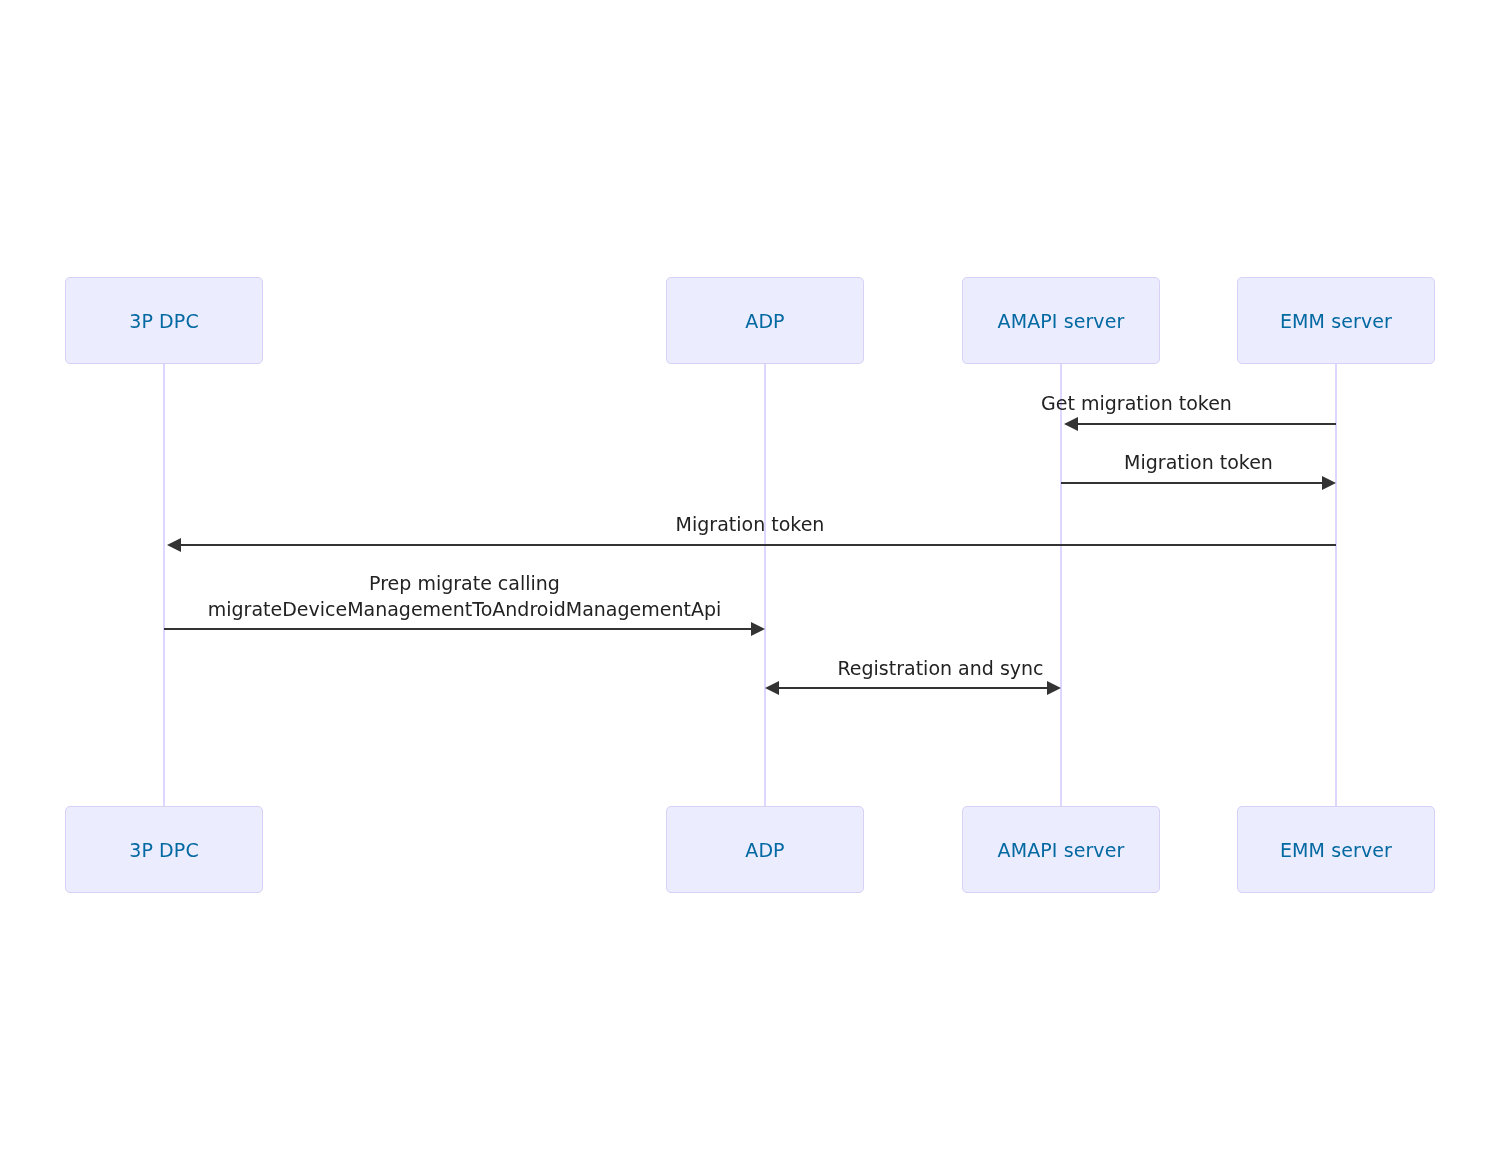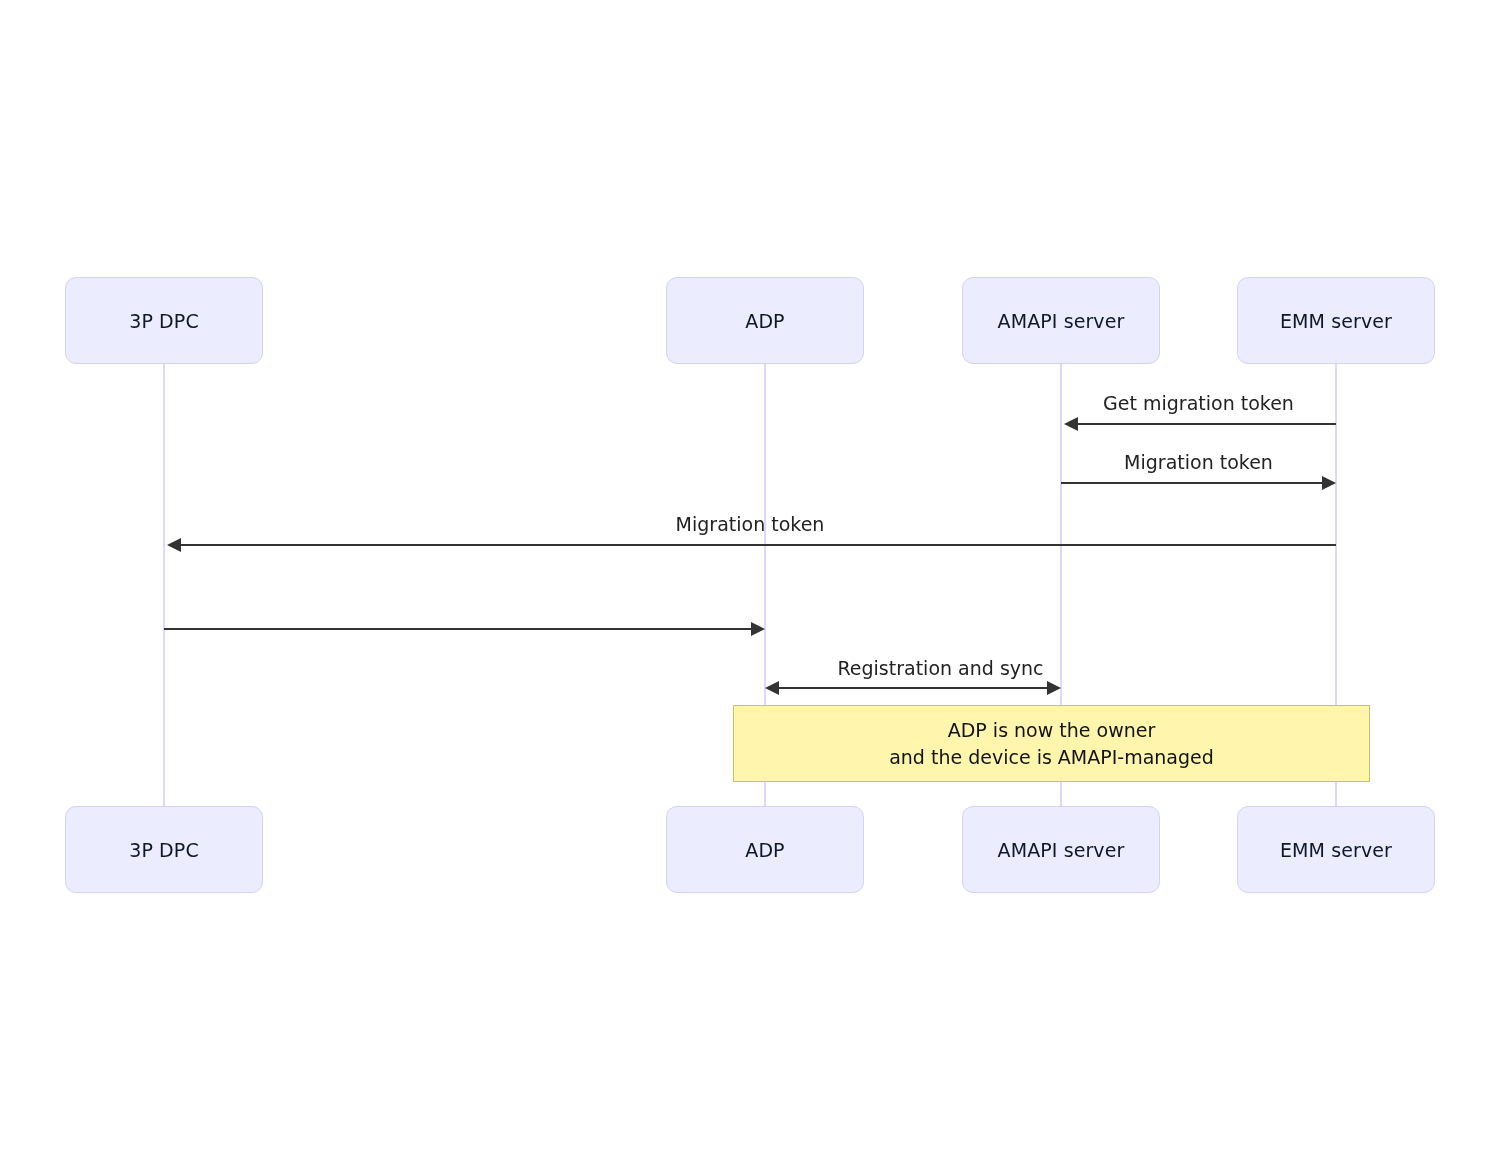--- a/index.html
+++ b/index.html
@@ -16,25 +16,25 @@
     width: 1500px;
     height: 1169px;
     background: #ffffff;
     overflow: hidden;
   }
   .participant-box {
     position: absolute;
     box-sizing: border-box;
     background: #ececff;
     border: 1px solid #d6d1f5;
-    border-radius: 11px;
+    border-radius: 5px;
     display: flex;
     align-items: center;
     justify-content: center;
-    color: #0f172a;
+    color: #0369a1;
     font-size: 19px;
     letter-spacing: 0.1px;
   }
   .lifeline {
     position: absolute;
     width: 2px;
     background: #ddd6ff;
   }
   .msg-line {
     position: absolute;
@@ -93,42 +93,42 @@
   <div class="participant-box" style="left:666px; top:277px; width:198px; height:87px;">
     <span>ADP</span>
   </div>
   <div class="participant-box" style="left:962px; top:277px; width:198px; height:87px;">
     <span>AMAPI server</span>
   </div>
   <div class="participant-box" style="left:1237px; top:277px; width:198px; height:87px;">
     <span>EMM server</span>
   </div>
 
-  <div class="msg-label" style="left:1061px; top:390px; width:275px; ">Get migration token</div>
+  <div class="msg-label" style="left:999px; top:390px; width:275px; ">Get migration token</div>
   <div class="msg-line" style="left:1067px; top:423px; width:269px;"></div>
   <div class="arrowhead left" style="left:1064px; top:417px;"></div>
 
   <div class="msg-label" style="left:1061px; top:449px; width:275px; text-align:center;">Migration token</div>
   <div class="msg-line" style="left:1061px; top:482px; width:262px;"></div>
   <div class="arrowhead right" style="left:1322px; top:476px;"></div>
 
   <div class="msg-label" style="left:164px; top:511px; width:1172px; text-align:center;">Migration token</div>
   <div class="msg-line" style="left:170px; top:544px; width:1166px;"></div>
   <div class="arrowhead left" style="left:167px; top:538px;"></div>
 
+  <div class="msg-label" style="left:164px; top:570px; width:601px; text-align:center;">Prep migrate calling
+migrateDeviceManagementToAndroidManagementApi</div>
   <div class="msg-line" style="left:164px; top:628px; width:588px;"></div>
   <div class="arrowhead right" style="left:751px; top:622px;"></div>
 
   <div class="msg-label" style="left:765px; top:655px; width:351px; text-align:center;">Registration and sync</div>
   <div class="msg-line" style="left:778px; top:687px; width:270px;"></div>
   <div class="arrowhead left" style="left:765px; top:681px;"></div>
   <div class="arrowhead right" style="left:1047px; top:681px;"></div>
 
-  <div class="note-box" style="left:733px; top:705px; width:637px; height:77px;">ADP is now the owner
-and the device is AMAPI-managed</div>
 
   <div class="participant-box" style="left:65px; top:806px; width:198px; height:87px;">
     <span>3P DPC</span>
   </div>
   <div class="participant-box" style="left:666px; top:806px; width:198px; height:87px;">
     <span>ADP</span>
   </div>
   <div class="participant-box" style="left:962px; top:806px; width:198px; height:87px;">
     <span>AMAPI server</span>
   </div>

